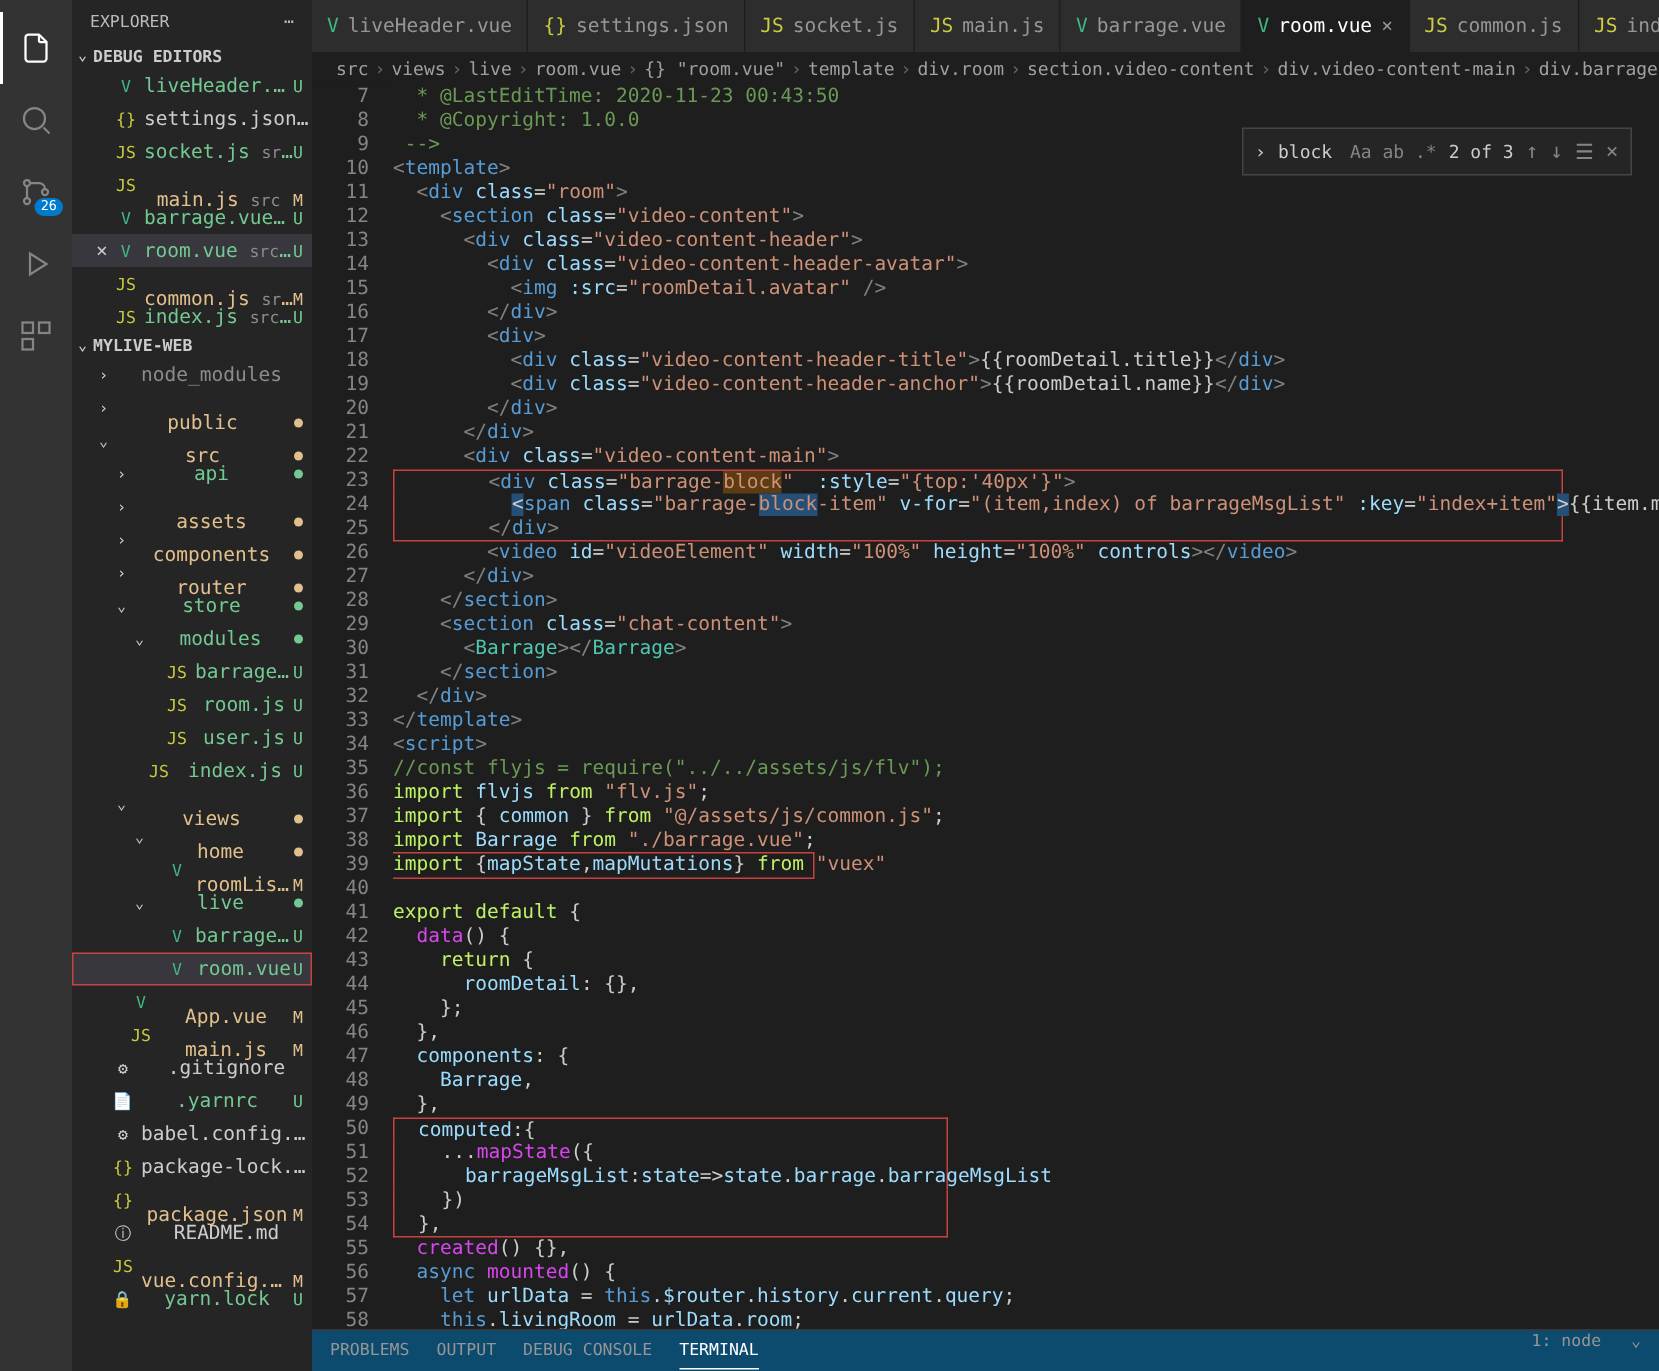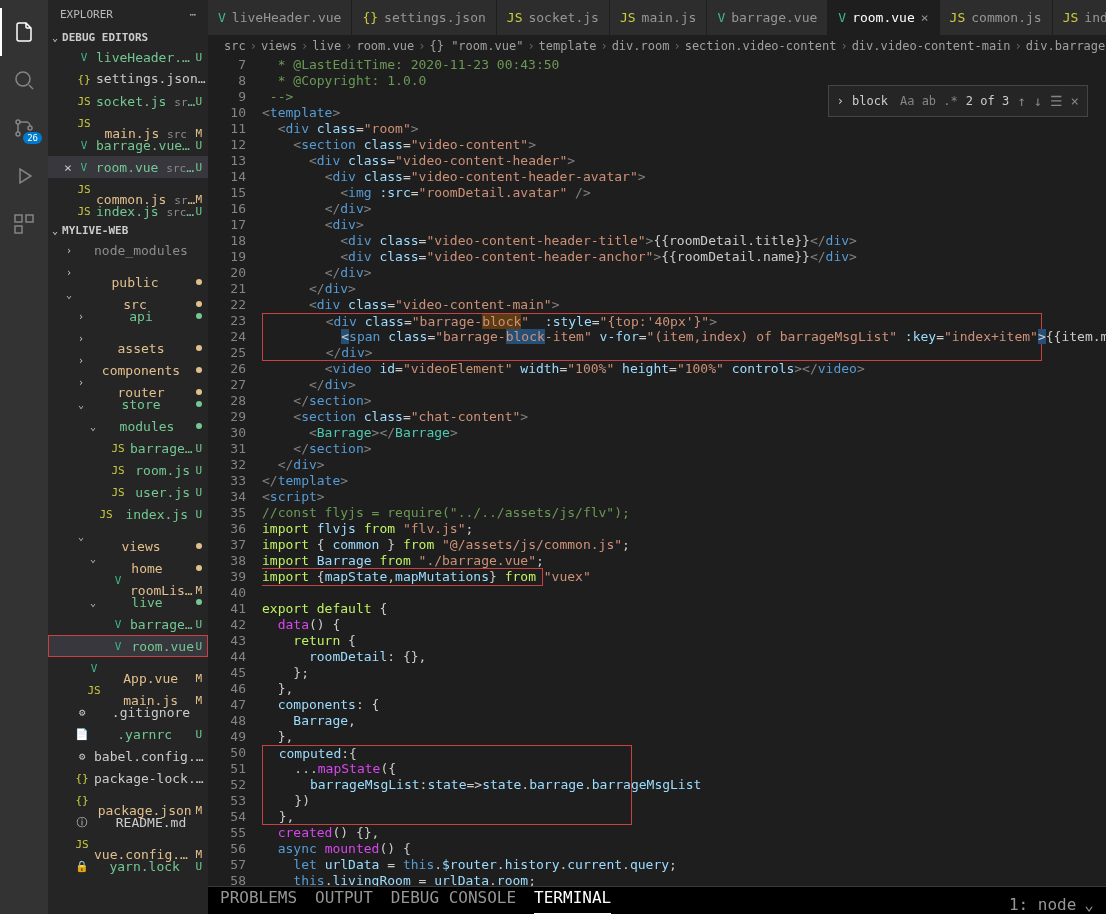--- a/index.html
+++ b/index.html
@@ -54,24 +54,24 @@
 .c-string { color: #ce9178; }
 .c-keyword { color: #bef264; }
 .c-func { color: #d946ef; }
 .c-var { color: #9cdcfe; }
 .c-prop { color: #9cdcfe; }
 .c-this { color: #569cd6; }
 .c-type { color: #4ec9b0; }
 .find-widget { position: absolute; top: 28px; right: 18px; background: #252526; border: 1px solid #454545; padding: 4px 8px; display: flex; align-items: center; gap: 8px; font-size: 12px; color: #ccc; height: 32px; }
 .find-widget .txt { min-width: 40px; }
 .find-widget .ico { color: #858585; cursor: pointer; font-size: 14px; }
-.panel { height: 28px; background: #000000; border-top: 1px solid #393939; display: flex; align-items: flex-end; padding: 0 12px; font-size: 16px; color: #969696; }
+.panel { height: 28px; background: #0c4a6e; border-top: 1px solid #393939; display: flex; align-items: flex-start; padding: 0 12px; font-size: 11px; color: #969696; }
 .panel .ptab { margin-right: 18px; cursor: pointer; padding: 6px 0; }
 .panel .ptab.active { color: #fff; border-bottom: 1px solid #fff; }
-.panel .right { margin-left: auto; display: flex; align-items: center; gap: 8px; }
+.panel .right { margin-left: auto; display: flex; align-items: center; gap: 20px; }
 .sel { background: #264f78; }
 .findsel { background: #5d3b13; }
 </style>
 </head>
 <body>
 
 <div class="app">
   <div class="activity-bar">
     <div class="icon active">
         <svg width="24" height="24" viewBox="0 0 24 24" fill="none" stroke="currentColor" stroke-width="1.5">

